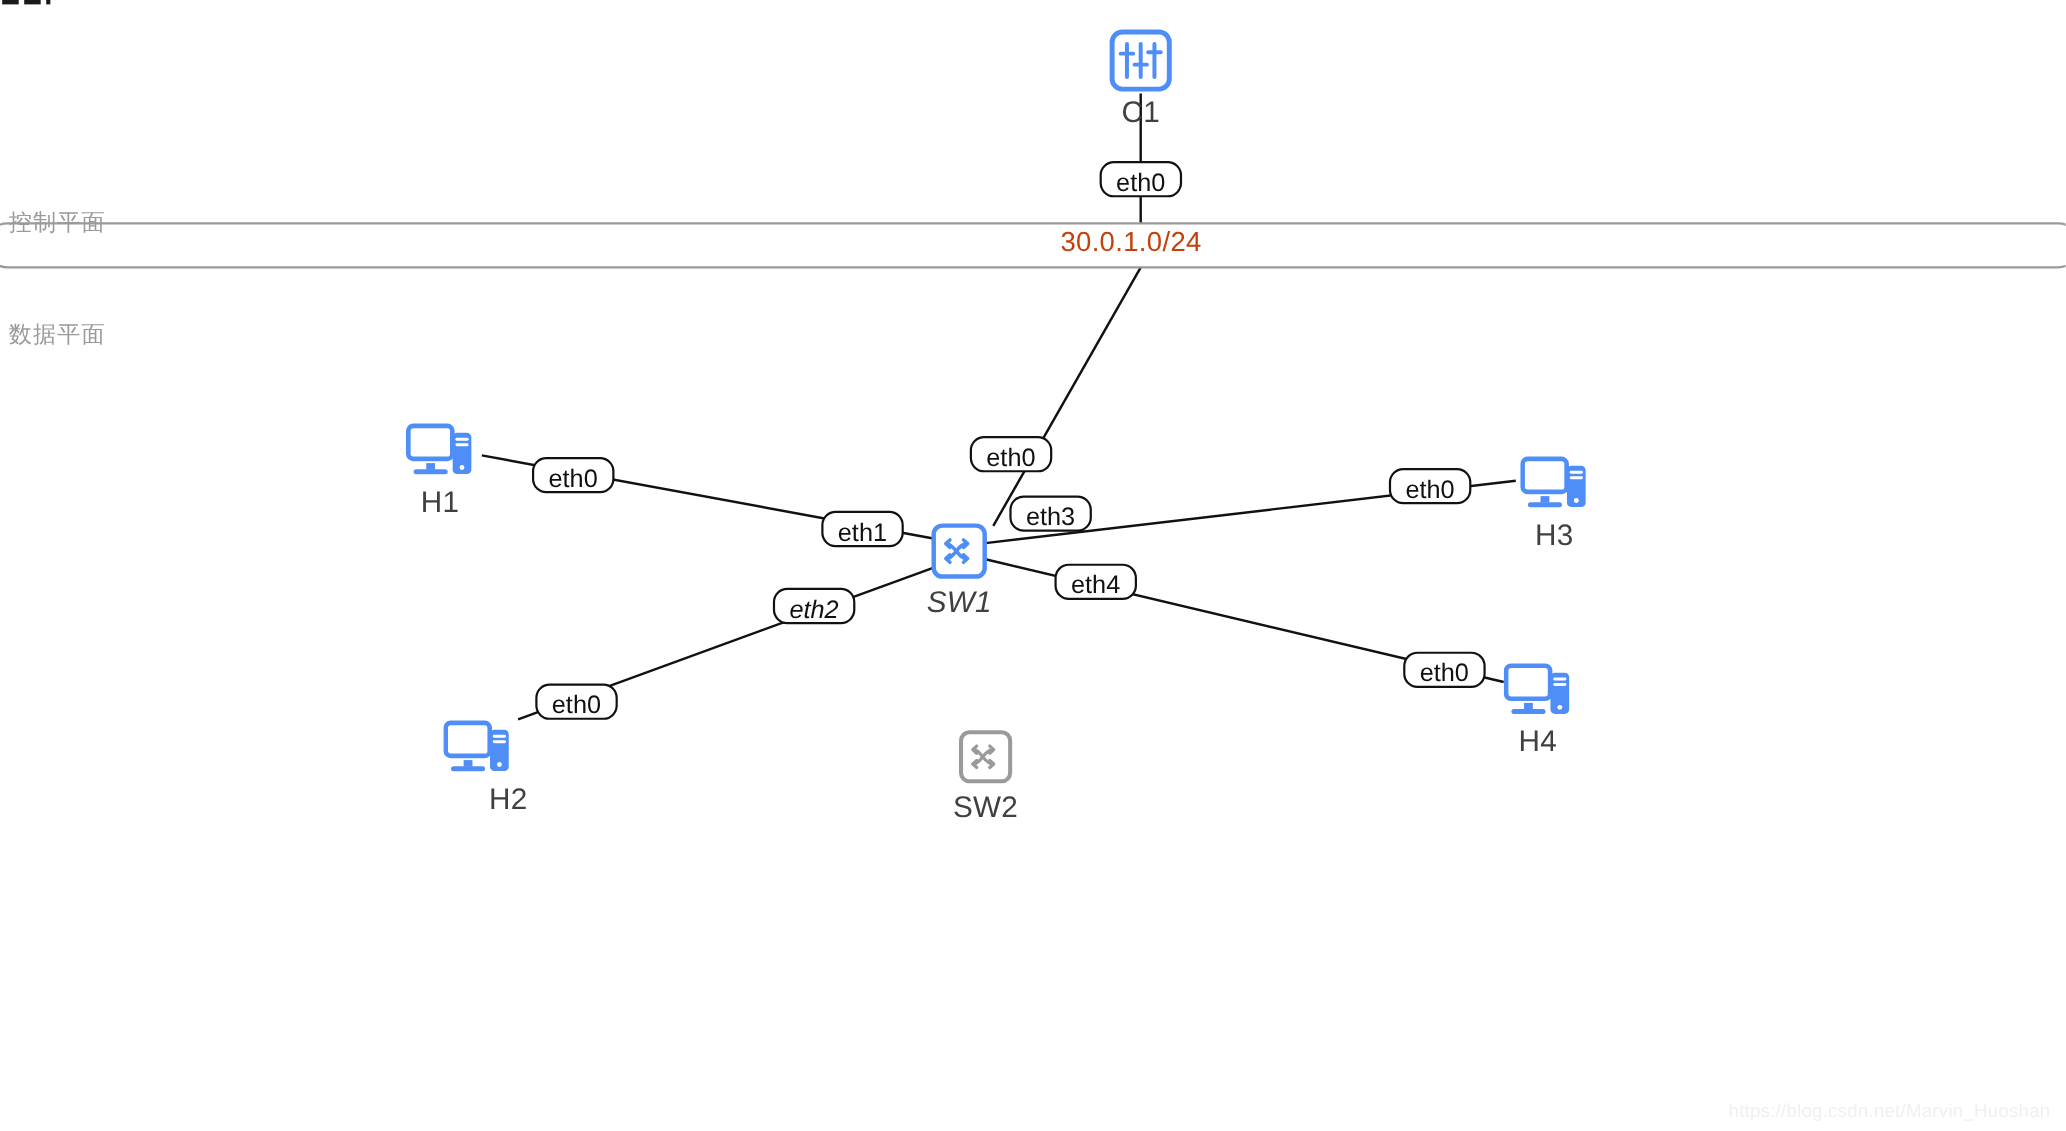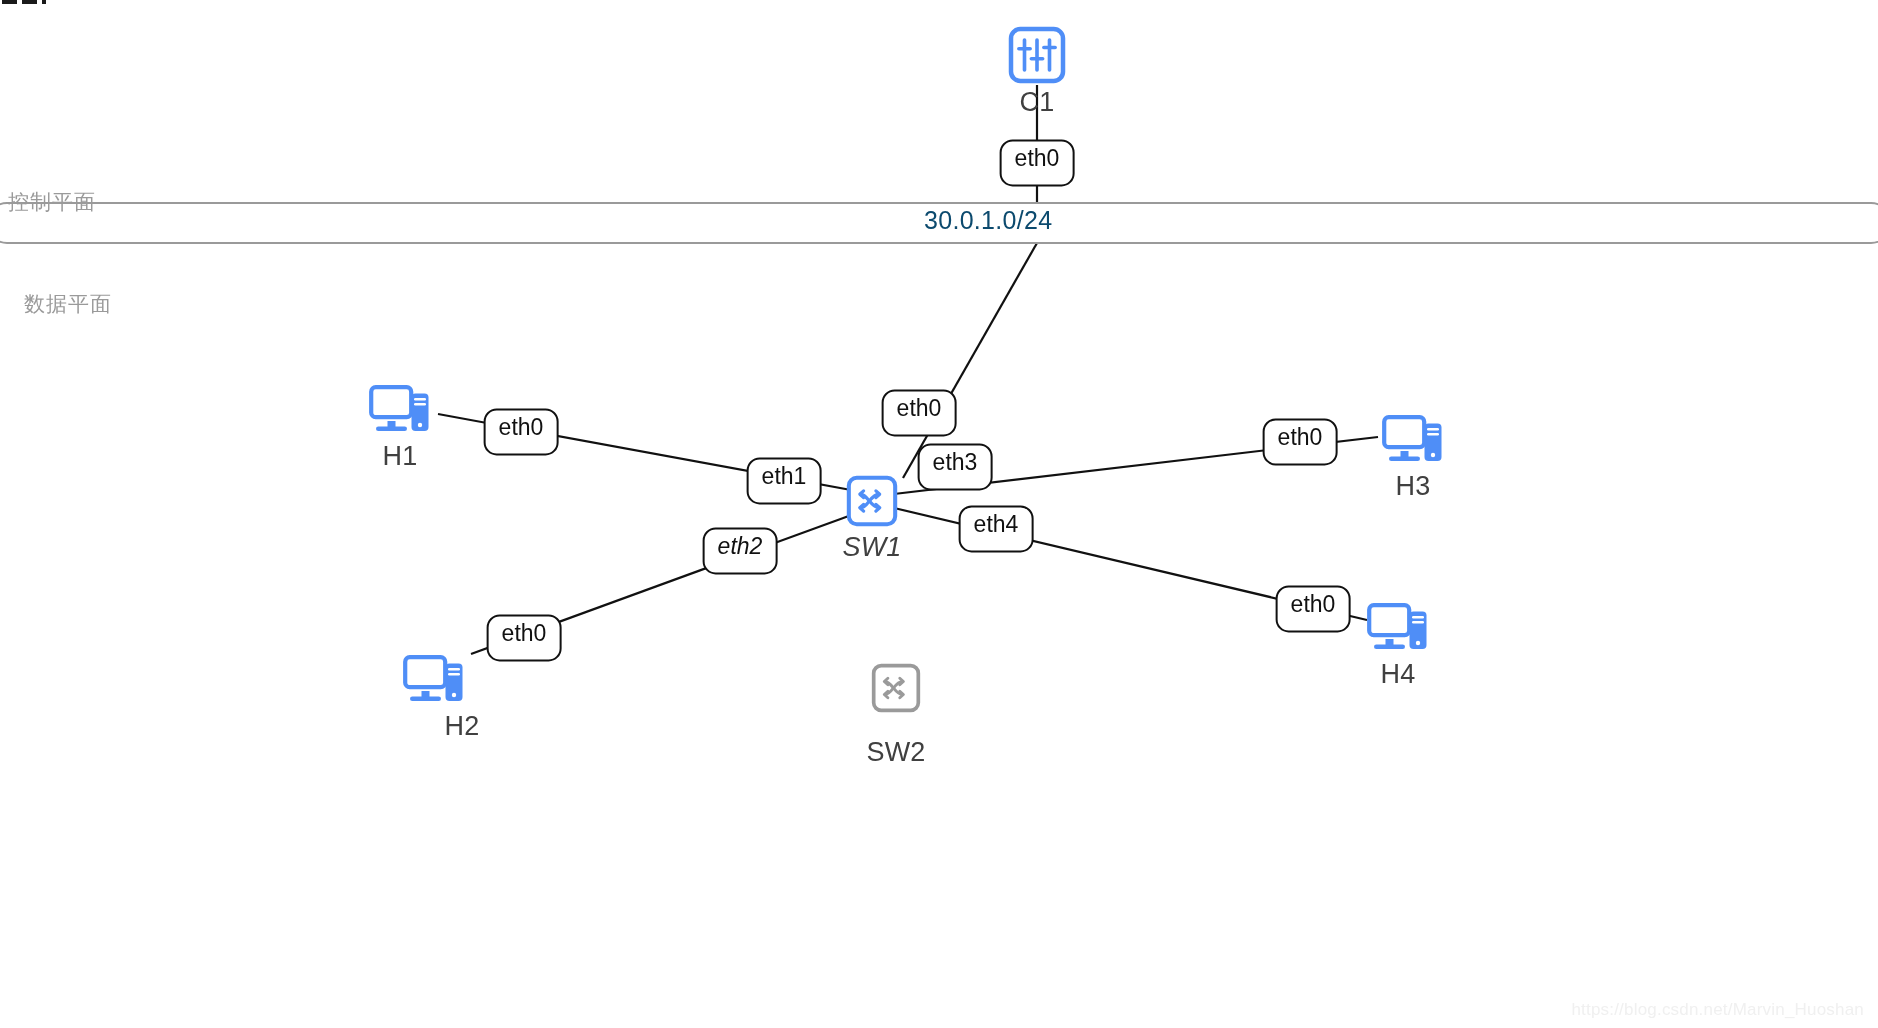--- a/index.html
+++ b/index.html
@@ -43,36 +43,36 @@
     width: 1906px;
     height: 42px;
     border: 2px solid #9a9a9a;
     border-radius: 21px;
     box-sizing: border-box;
     background: transparent;
   }
   .plane-bar-label {
     position: absolute;
     top: 206px;
-    left: 924px;
+    left: 964px;
     font-size: 25px;
-    color: #0c4a6e;
+    color: #c2410c;
     letter-spacing: 0.3px;
     white-space: nowrap;
   }
   .plane-name {
     position: absolute;
     font-size: 21px;
     color: #9a9a9a;
     white-space: nowrap;
     letter-spacing: 1px;
     margin-top: 28px;
   }
   .plane-name.control { left: 8px; top: 160px; }
-  .plane-name.data    { left: 24px; top: 262px; }
+  .plane-name.data    { left: 8px; top: 262px; }
 
   
   .node {
     position: absolute;
     width: 0;
     height: 0;
   }
   .node .glyph {
     position: absolute;
     left: 50%;
@@ -90,21 +90,21 @@
     letter-spacing: 0.2px;
   }
 
   
   .port {
     position: absolute;
     transform: translate(-50%, -50%);
     background: #ffffff;
     border: 2px solid #111111;
     border-radius: 13px;
-    padding: 5px 13px 14px 13px;
+    padding: 5px 13px 0 13px;
     font-size: 23px;
     color: #111111;
     line-height: 1.05;
     white-space: nowrap;
     box-sizing: border-box;
     z-index: 5;
   }
 
   
   .watermark {
@@ -202,21 +202,21 @@
         <g fill="none" stroke="#9a9a9a" stroke-width="2.7" stroke-linecap="round" stroke-linejoin="round">
           <path d="M14 18 C 20 18, 23 30, 30 30"></path>
           <path d="M14 30 C 20 30, 23 18, 30 18"></path>
           <polyline points="16.5,15 13.2,18 16.5,21"></polyline>
           <polyline points="16.5,27 13.2,30 16.5,33"></polyline>
           <polyline points="27.5,15 30.8,18 27.5,21"></polyline>
           <polyline points="27.5,27 30.8,30 27.5,33"></polyline>
         </g>
       </svg>
     </span>
-    <span class="node-label" style="top:57px;margin-top:18px;">SW2</span>
+    <span class="node-label" style="top:57px;">SW2</span>
   </div>
 
   <div class="node" style="left:400px; top:383px;">
     <span class="glyph">
       <svg width="62" height="56" viewBox="0 0 62 56" xmlns="http://www.w3.org/2000/svg">
         <rect x="2.2" y="4.2" width="40" height="30" rx="4.5" ry="4.5" fill="#ffffff" stroke="#4f8ef7" stroke-width="4.2"></rect>
         <rect x="18.5" y="38" width="8" height="6" fill="#4f8ef7"></rect>
         <rect x="7" y="43.5" width="31" height="4.6" rx="2.3" fill="#4f8ef7"></rect>
         <rect x="42.5" y="10.5" width="17" height="37.5" rx="4" ry="4" fill="#4f8ef7"></rect>
         <rect x="45" y="15" width="12" height="2.6" rx="1.3" fill="#ffffff"></rect>

